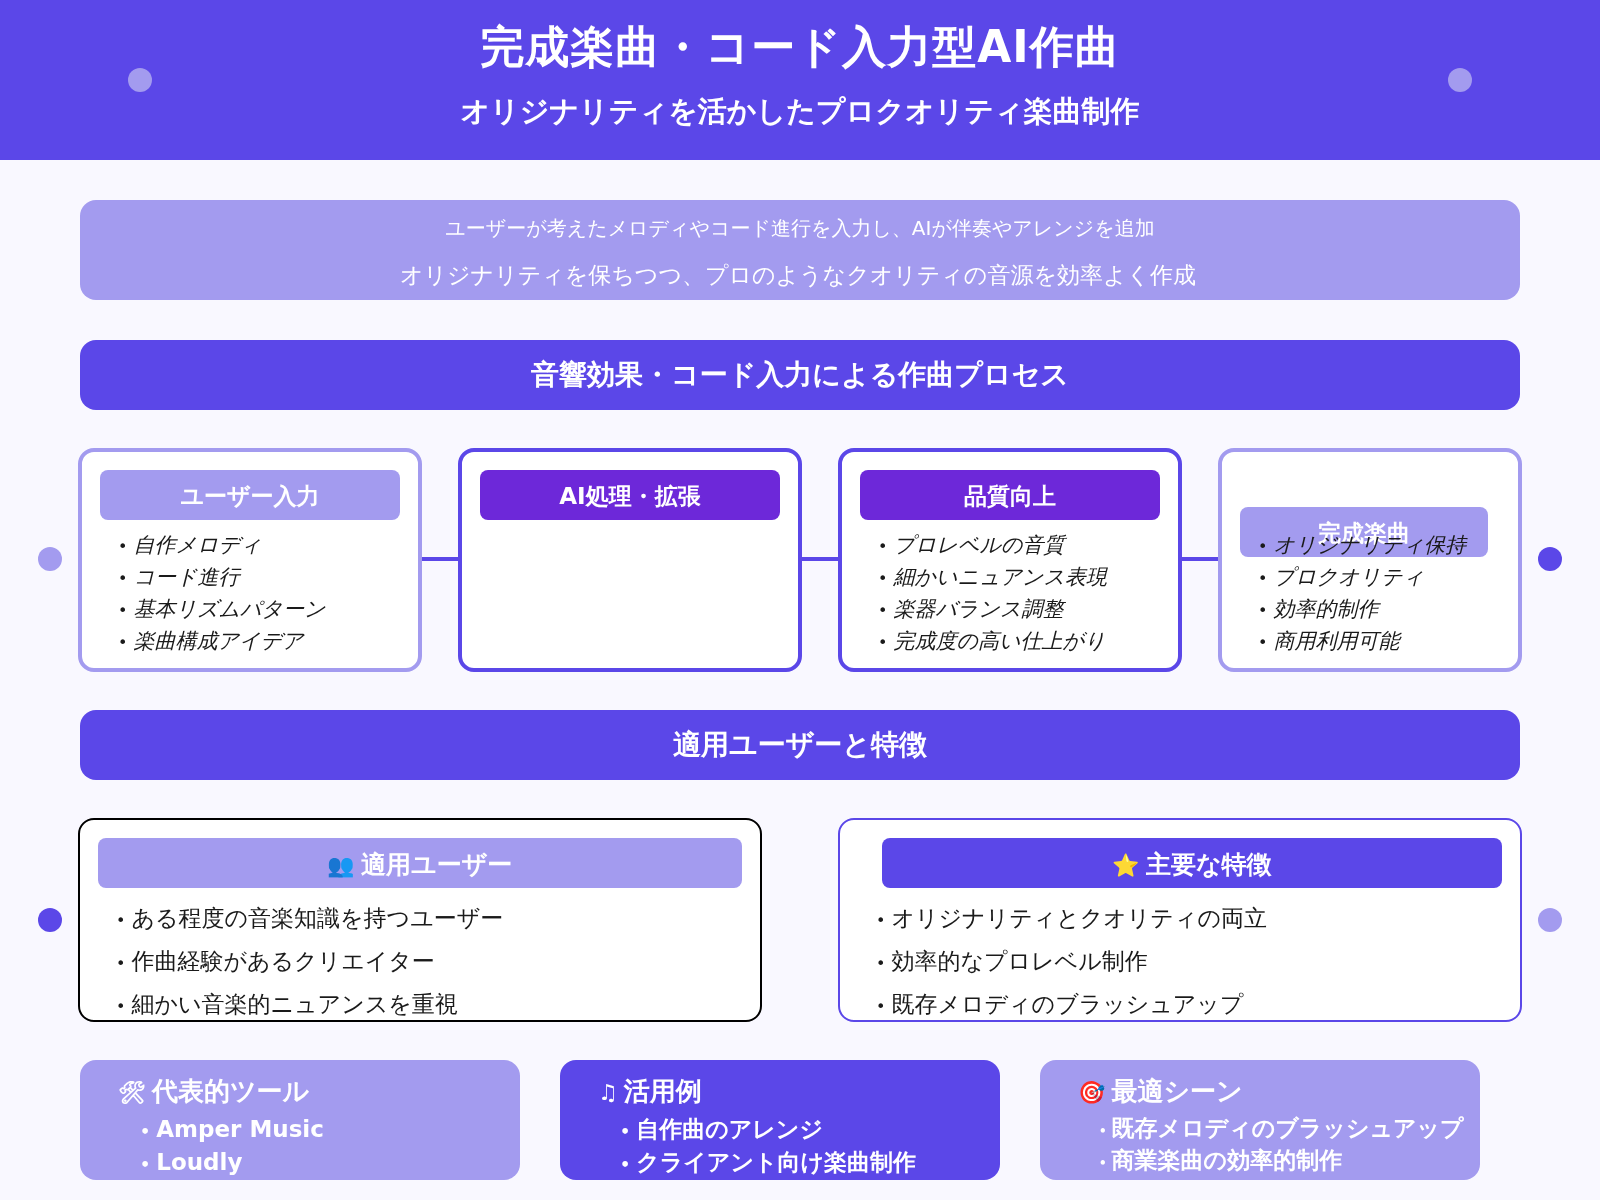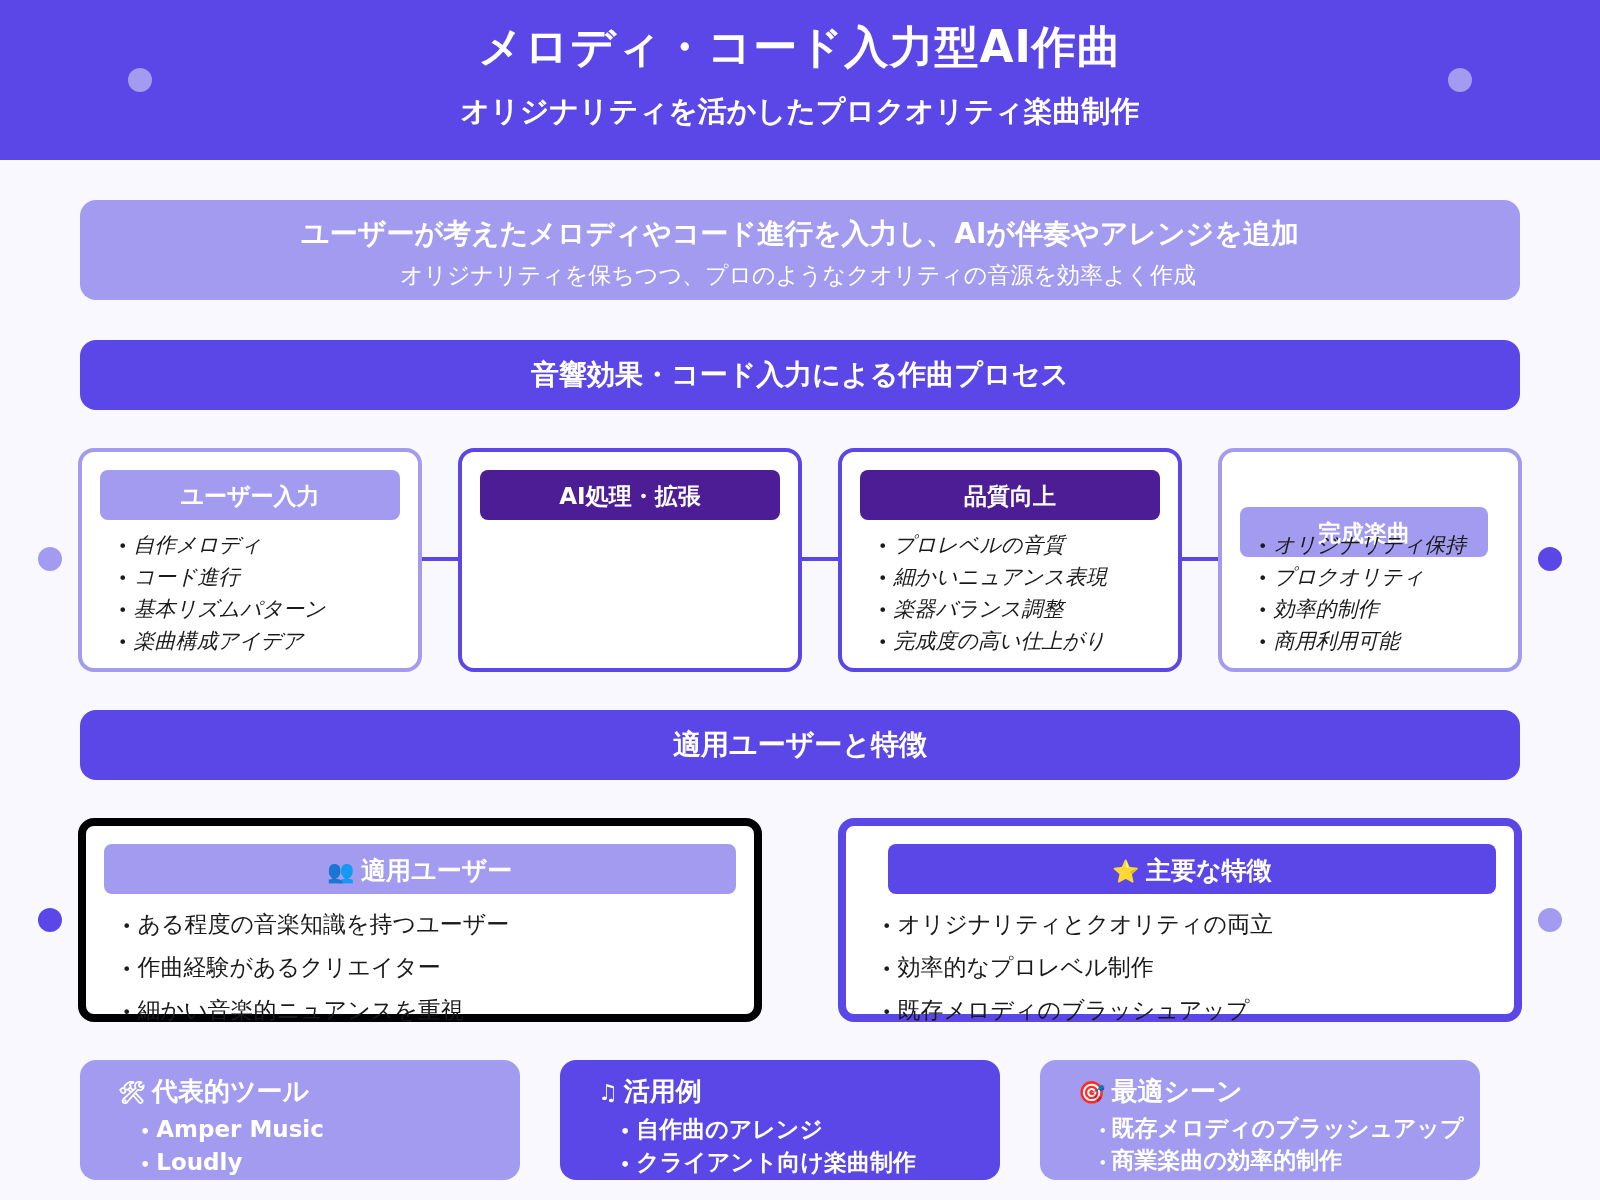--- a/index.html
+++ b/index.html
@@ -23,21 +23,21 @@
     font-size: 29px; font-weight: bold;
   }
   .hdot { position: absolute; width: 24px; height: 24px; border-radius: 50%; background: #a39bef; top: 68px; }
   .hdot.left { left: 128px; }
   .hdot.right { left: 1448px; }
 
   .intro {
     position: absolute; left: 80px; top: 200px; width: 1440px; height: 100px;
     background: #a39bef; border-radius: 16px; color: #fff; text-align: center;
   }
-  .intro .l1 { position: absolute; left: 0; right: 0; top: 15px; font-size: 28px; font-weight: bold; }
+  .intro .l1 { position: absolute; left: 0; right: 0; top: 15px; font-size: 20px; font-weight: normal; }
   .intro .l2 { position: absolute; left: 0; right: 4px; top: 60px; font-size: 23px; font-weight: normal; }
 
   .section-bar {
     position: absolute; left: 80px; width: 1440px; height: 70px;
     background: #5b47e8; border-radius: 16px; color: #fff;
     text-align: center; font-size: 28px; font-weight: bold; line-height: 70px;
   }
   .sec1 { top: 340px; }
   .sec2 { top: 710px; }
 
@@ -50,28 +50,28 @@
     position: absolute; top: 448px; width: 344px; height: 224px;
     background: #fff; border: 4px solid #a39bef; border-radius: 16px;
   }
   .step.dark { border-color: #5b47e8; }
   .step .shead {
     position: absolute; left: 18px; top: 18px; width: 300px; height: 50px;
     border-radius: 8px; color: #fff; text-align: center;
     font-size: 23px; font-weight: bold; line-height: 52px;
   }
   .step .shead.light { background: #a39bef; }
-  .step .shead.dark { background: #4c1d95; }
+  .step .shead.dark { background: #6d28d9; }
   .step ul { position: absolute; left: 36px; top: 78px; list-style: none; font-style: italic; }
   .step li { font-size: 21px; line-height: 30px; }
   .step li::before { content: "•"; margin-right: 6px; font-size: 16px; }
 
   .panel {
     position: absolute; top: 818px; height: 204px;
-    background: #fff; border: 8px solid #000000; border-radius: 16px;
+    background: #fff; border: 2px solid #000000; border-radius: 16px;
   }
   .panel.dark { border-color: #5b47e8; }
   .panel .phead {
     position: absolute; left: 18px; top: 18px; right: 18px; height: 50px;
     border-radius: 8px; color: #fff; text-align: center;
     font-size: 25px; font-weight: bold; line-height: 54px;
   }
   .panel .phead.light { background: #a39bef; }
   .panel .phead.dark { background: #5b47e8; margin-left: 24px; }
   .panel ul { position: absolute; left: 36px; top: 78px; list-style: none; }
@@ -87,21 +87,21 @@
   .card.dark { background: #5b47e8; }
   .card .ctitle { position: absolute; left: 38px; top: 14px; font-size: 26px; }
   .card ul { position: absolute; left: 60px; top: 54px; list-style: none; }
   .card li { font-size: 23px; line-height: 30px; }
   .card li::before { content: "•"; margin-right: 6px; font-size: 16px; }
 </style>
 </head>
 <body>
 
 <div class="header">
-  <div class="title">メロディ・コード入力型AI作曲</div>
+  <div class="title">完成楽曲・コード入力型AI作曲</div>
   <div class="subtitle">オリジナリティを活かしたプロクオリティ楽曲制作</div>
   <div class="hdot left"></div>
   <div class="hdot right"></div>
 </div>
 
 <div class="intro">
   <div class="l1">ユーザーが考えたメロディやコード進行を入力し、AIが伴奏やアレンジを追加</div>
   <div class="l2">オリジナリティを保ちつつ、プロのようなクオリティの音源を効率よく作成</div>
 </div>
 

